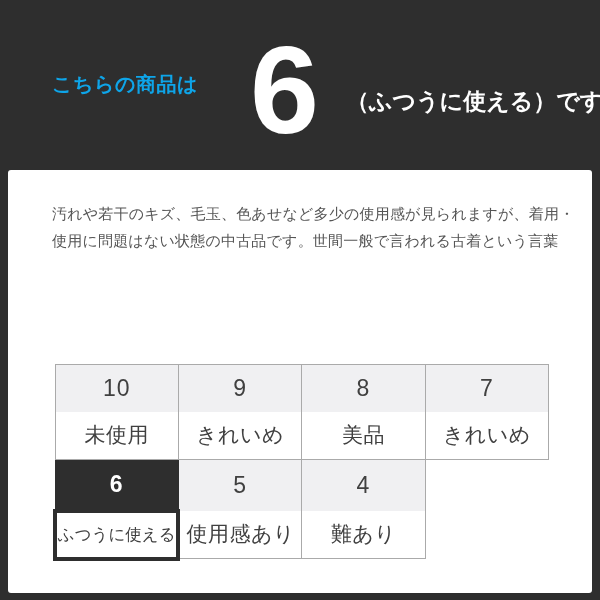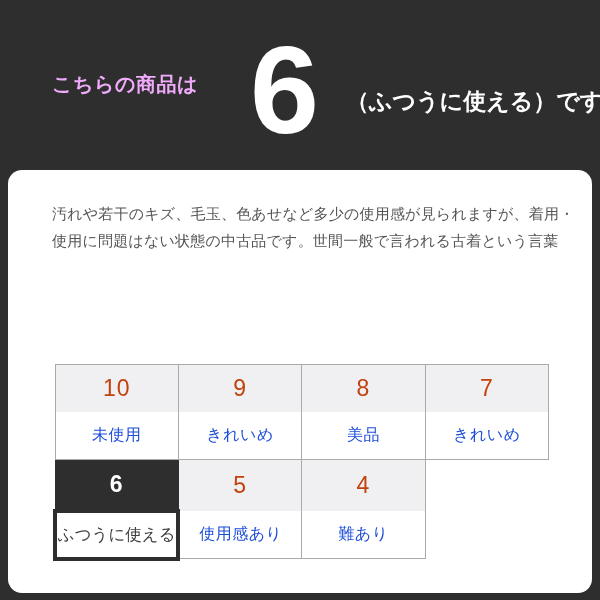--- a/index.html
+++ b/index.html
@@ -10,21 +10,21 @@
   body { background: #2e2e2e; overflow: hidden; }
 
   
   .banner {
     position: relative;
     width: 600px; height: 170px;
     background: #2e2e2e;
   }
   .banner-intro {
     position: absolute; left: 52px; top: 70px;
-    color: #f0abfc; font-weight: bold;
+    color: #0ea5e9; font-weight: bold;
     font-size: 20px; line-height: 28px;
     letter-spacing: 0.5px;
     white-space: nowrap;
   }
   .banner-big-number {
     position: absolute; left: 250px; top: 28px;
     color: #ffffff; font-weight: bold;
     font-size: 124px; line-height: 1;
     letter-spacing: 0;
   }
@@ -34,21 +34,21 @@
     font-size: 23px; line-height: 1.2;
     white-space: nowrap;
   }
 
   
   .panel {
     position: relative;
     margin: 0 8px;
     width: 584px; height: 423px;
     background: #ffffff;
-    border-radius: 14px;
+    border-radius: 3px;
   }
   .description {
     position: absolute; left: 44px; top: 30px;
     width: 505px;
     color: #555555;
     font-size: 15px; line-height: 27px;
     letter-spacing: 0.2px;
     white-space: nowrap;
   }
   .rank-heading {
@@ -62,33 +62,33 @@
   table.rank-table {
     position: absolute; left: 45px; top: 194px;
     width: 496px;
     border-collapse: collapse;
     table-layout: fixed;
   }
   .rank-table td { text-align: center; vertical-align: middle; padding: 0; }
 
   td.num {
     background: #f0f0f2;
-    color: #c2410c;
+    color: #404040;
     font-size: 23px;
     height: 47px;
     border-left: 1px solid #aaaaaa;
     border-right: 1px solid #aaaaaa;
     border-top: 1px solid #aaaaaa;
     border-bottom: none;
     letter-spacing: 1px;
   }
   td.lbl {
     background: #ffffff;
-    color: #1d4ed8;
-    font-size: 16px;
+    color: #404040;
+    font-size: 21px;
     height: 48px;
     border-left: 1px solid #aaaaaa;
     border-right: 1px solid #aaaaaa;
     border-bottom: 1px solid #aaaaaa;
     border-top: none;
     letter-spacing: 0.5px;
   }
   tr.row2-nums td.num { height: 51px; }
 
   

